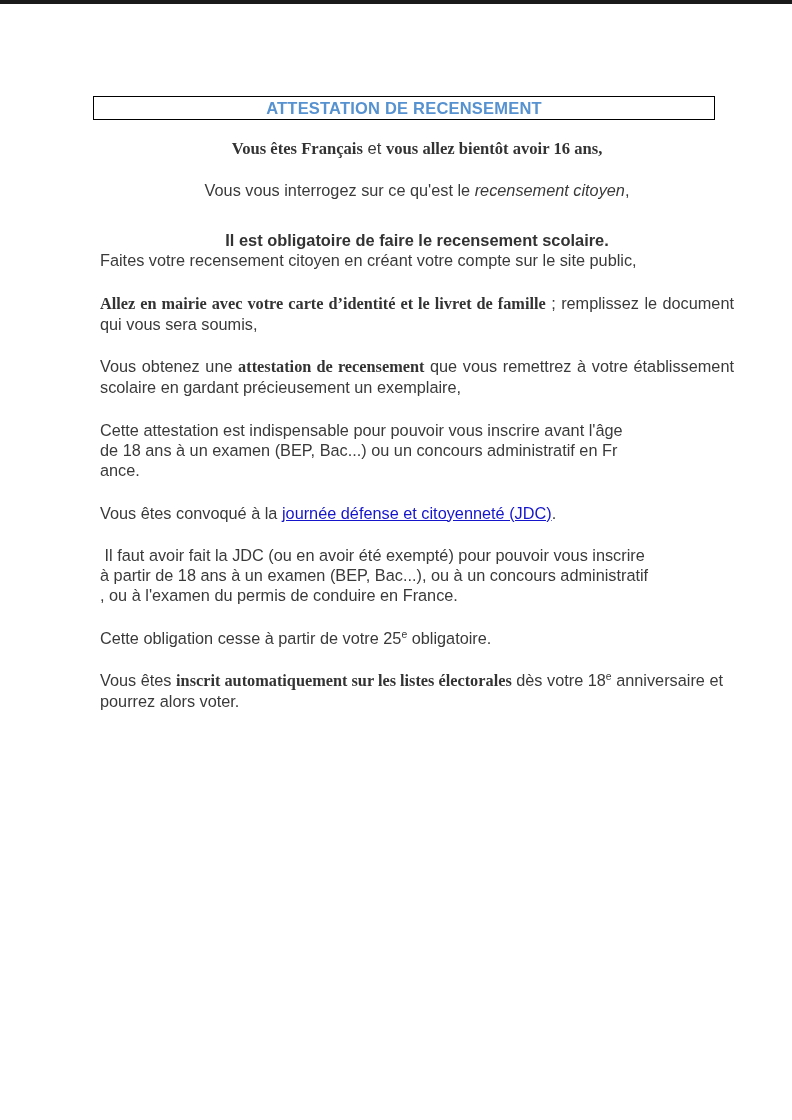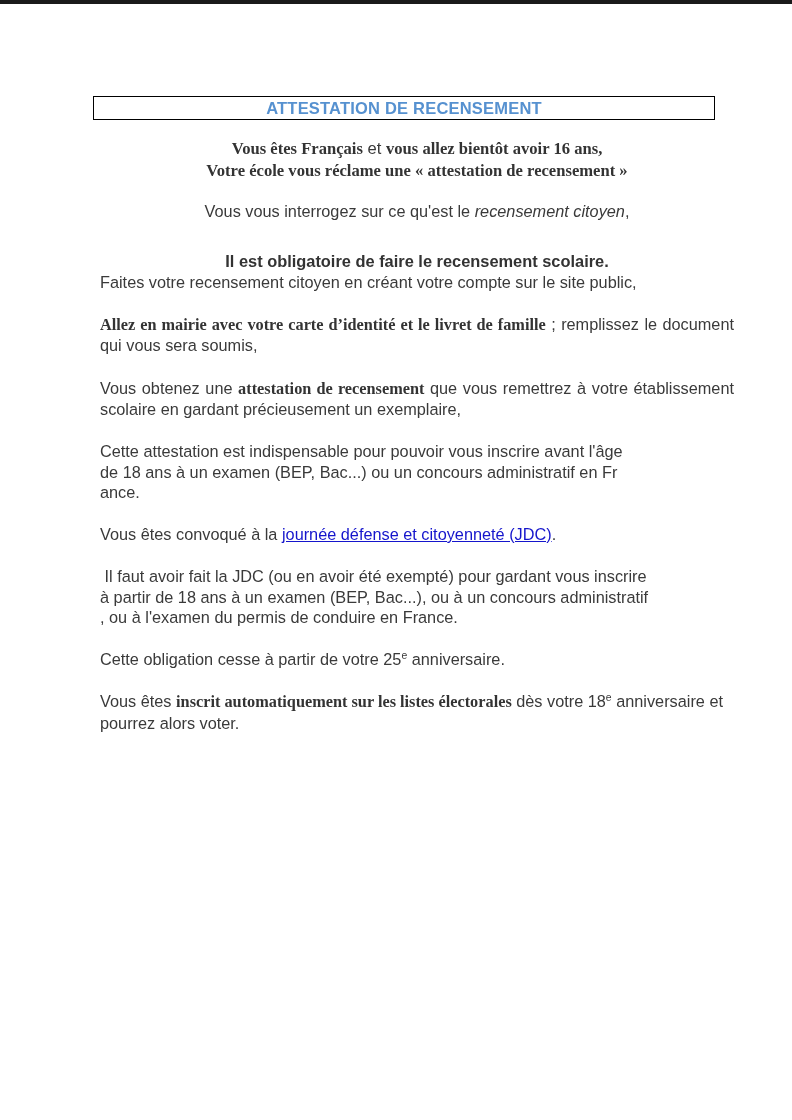--- a/index.html
+++ b/index.html
@@ -124,21 +124,20 @@
 <div class="page">
 
   <div class="title-box">
     <span class="title-text">ATTESTATION DE RECENSEMENT</span>
   </div>
 
   <div class="content">
 
     <div class="heading-block">
       <span class="ln"><span class="b">Vous êtes Français</span><span class="reg"> et </span><span class="b">vous allez bientôt avoir 16 ans,</span></span>
-      <span class="ln b">Votre école vous réclame une « attestation de recensement »</span>
     </div>
 
     <p class="centered-line em-ital"><span>Vous vous interrogez sur ce qu'est le </span><span class="ital">recensement citoyen</span><span>,</span></p>
 
     <div class="spacer-md"></div>
 
     <p class="bold-center">Il est obligatoire de faire le recensement scolaire.</p>
 
     <p class="para left">Faites votre recensement citoyen en créant votre compte sur le site public,</p>
 
@@ -153,24 +152,24 @@
     <div class="spacer-md"></div>
 
     <p class="para left"><span>Cette attestation est indispensable pour pouvoir vous inscrire avant l'âge</span><br><span>de 18 ans à un examen (BEP, Bac...) ou un concours administratif en Fr</span><br><span>ance.</span></p>
 
     <div class="spacer-md"></div>
 
     <p class="para left"><span>Vous êtes convoqué à la </span><a class="doc-link" href="#">journée défense et citoyenneté (JDC)</a><span>.</span></p>
 
     <div class="spacer-md"></div>
 
-    <p class="para left"><span class="nowrapline"> Il faut avoir fait la JDC (ou en avoir été exempté) pour gardant vous inscrire</span><br><span>à partir de 18 ans à un examen (BEP, Bac...), ou à un concours administratif</span><br><span>, ou à l'examen du permis de conduire en France.</span></p>
+    <p class="para left"><span class="nowrapline"> Il faut avoir fait la JDC (ou en avoir été exempté) pour pouvoir vous inscrire</span><br><span>à partir de 18 ans à un examen (BEP, Bac...), ou à un concours administratif</span><br><span>, ou à l'examen du permis de conduire en France.</span></p>
 
     <div class="spacer-md"></div>
 
-    <p class="para left"><span>Cette obligation cesse à partir de votre 25</span><sup>e</sup><span> anniversaire.</span></p>
+    <p class="para left"><span>Cette obligation cesse à partir de votre 25</span><sup>e</sup><span> obligatoire.</span></p>
 
     <div class="spacer-md"></div>
 
     <p class="para left"><span>Vous êtes </span><span class="b">inscrit automatiquement sur les listes électorales</span><span> dès votre 18</span><sup>e</sup><span> anniversaire et pourrez alors voter.</span></p>
 
   </div>
 </div>
 
 </body></html>

